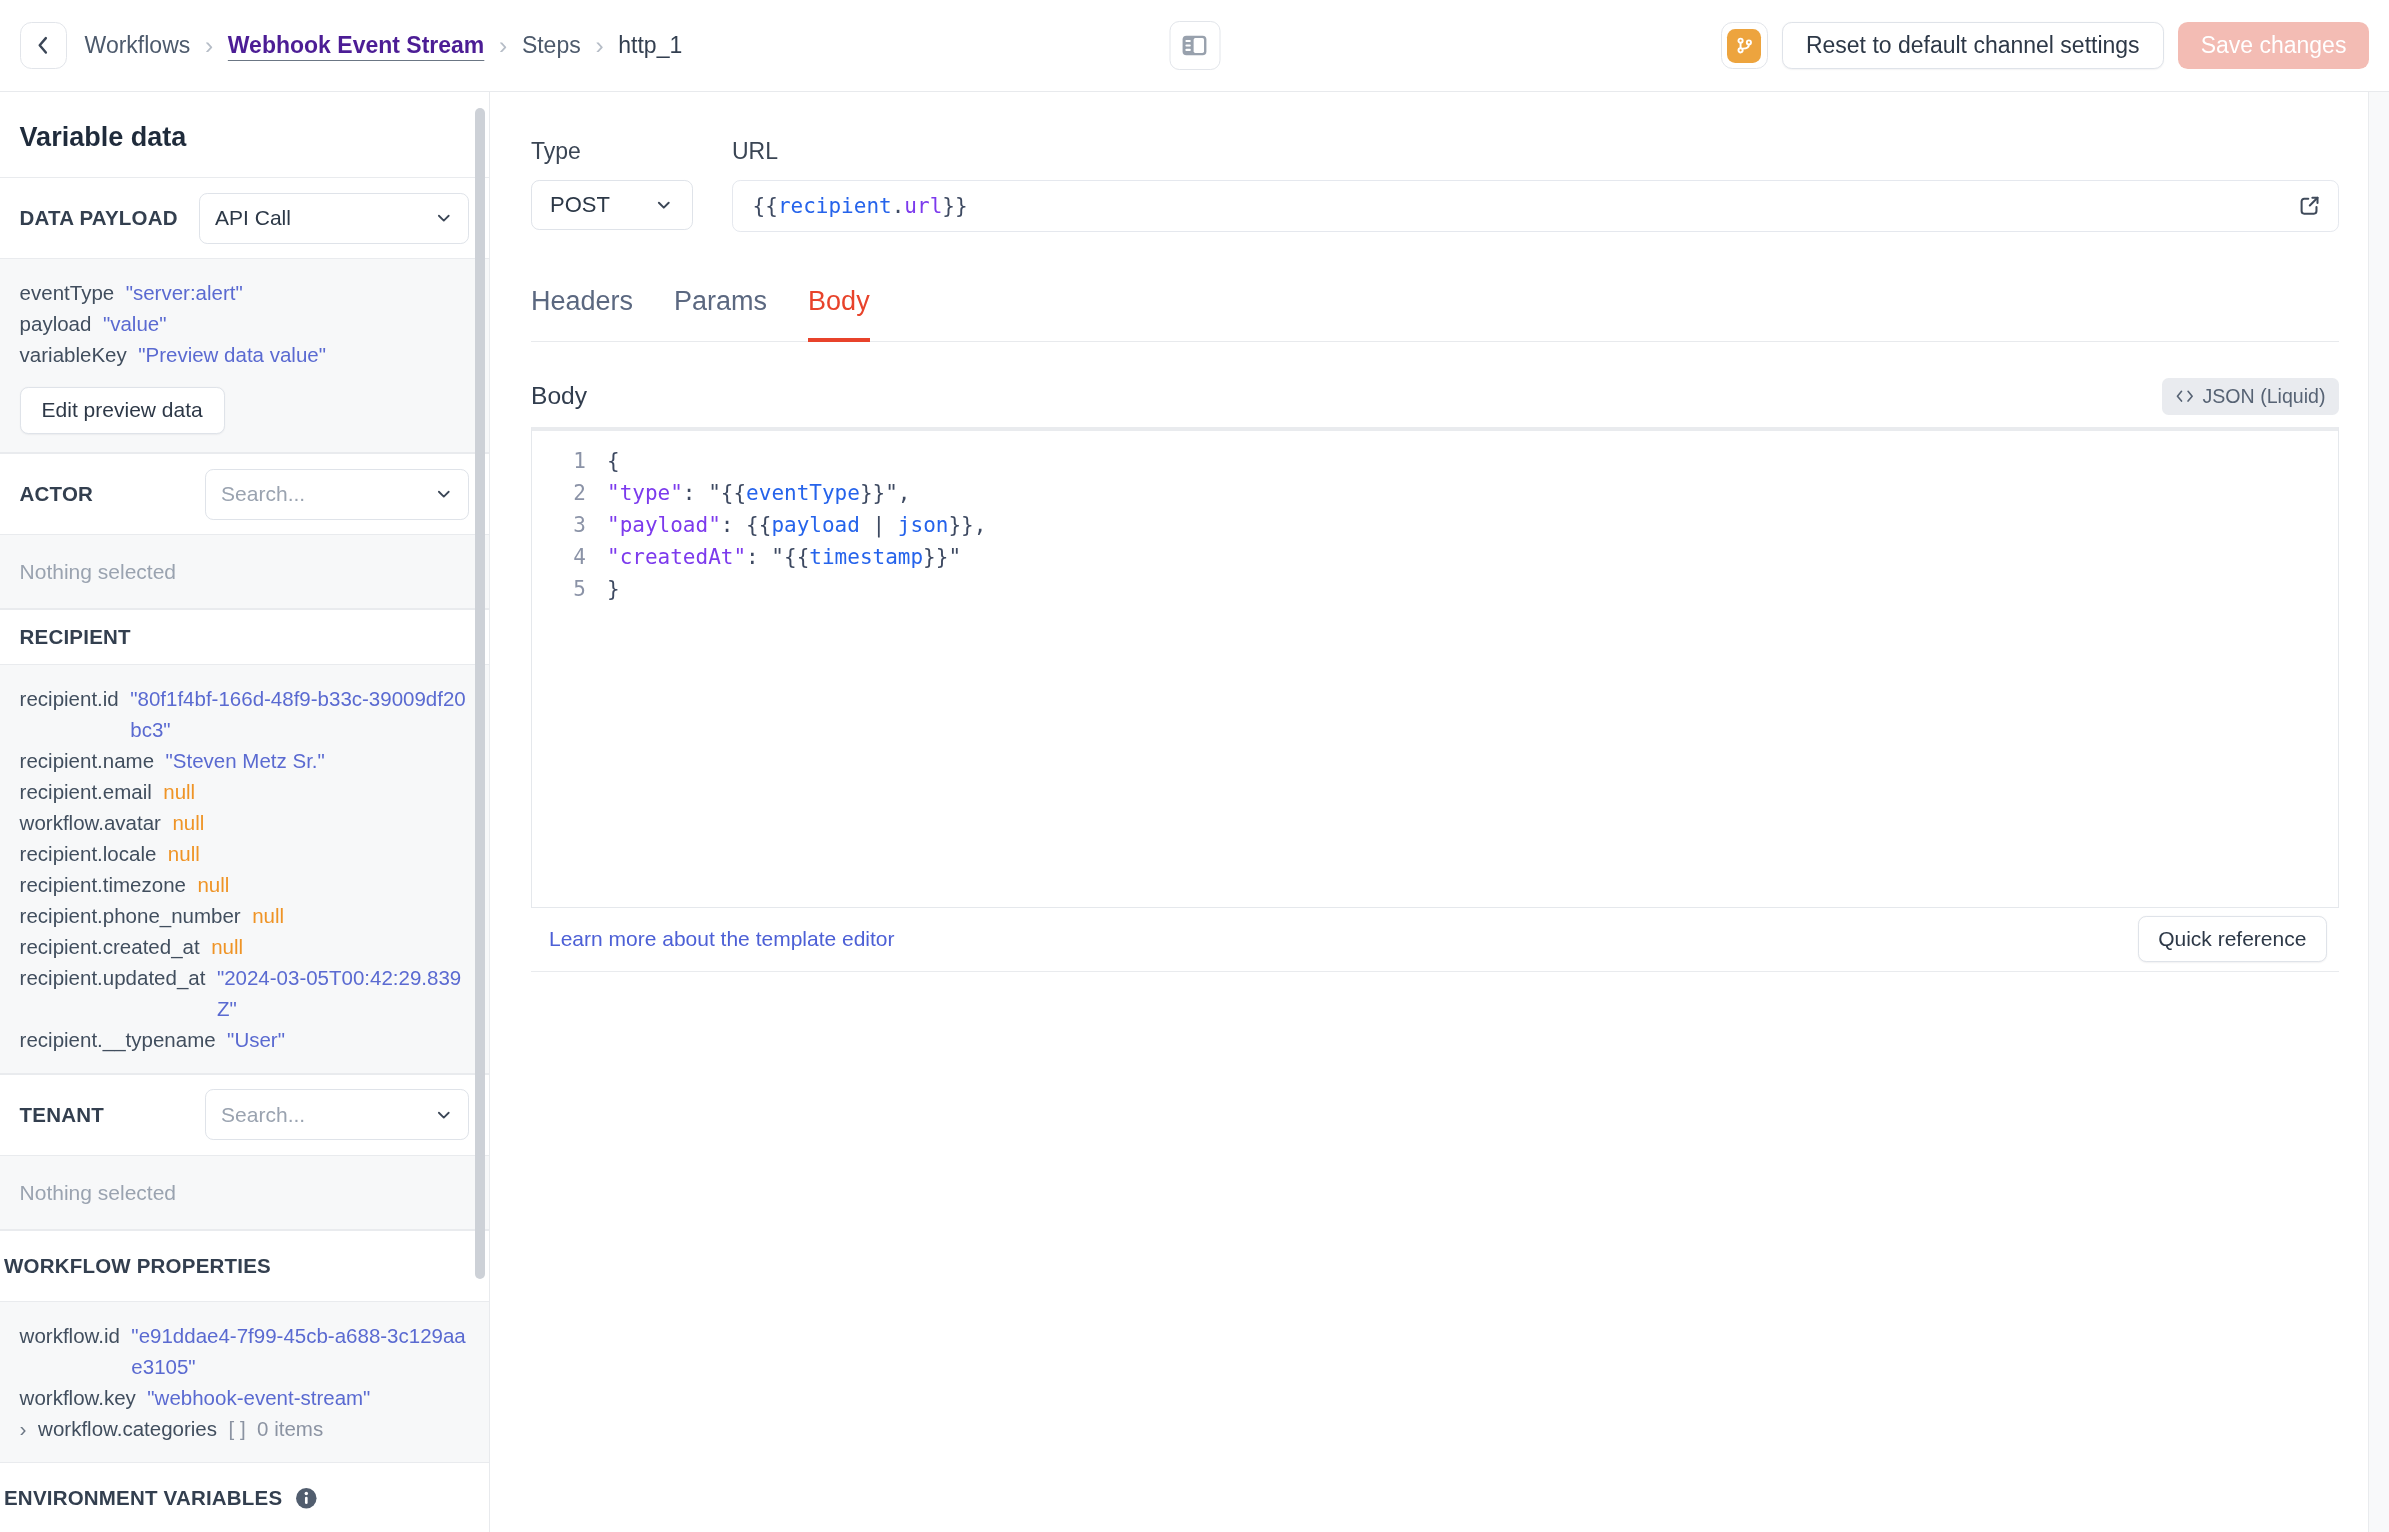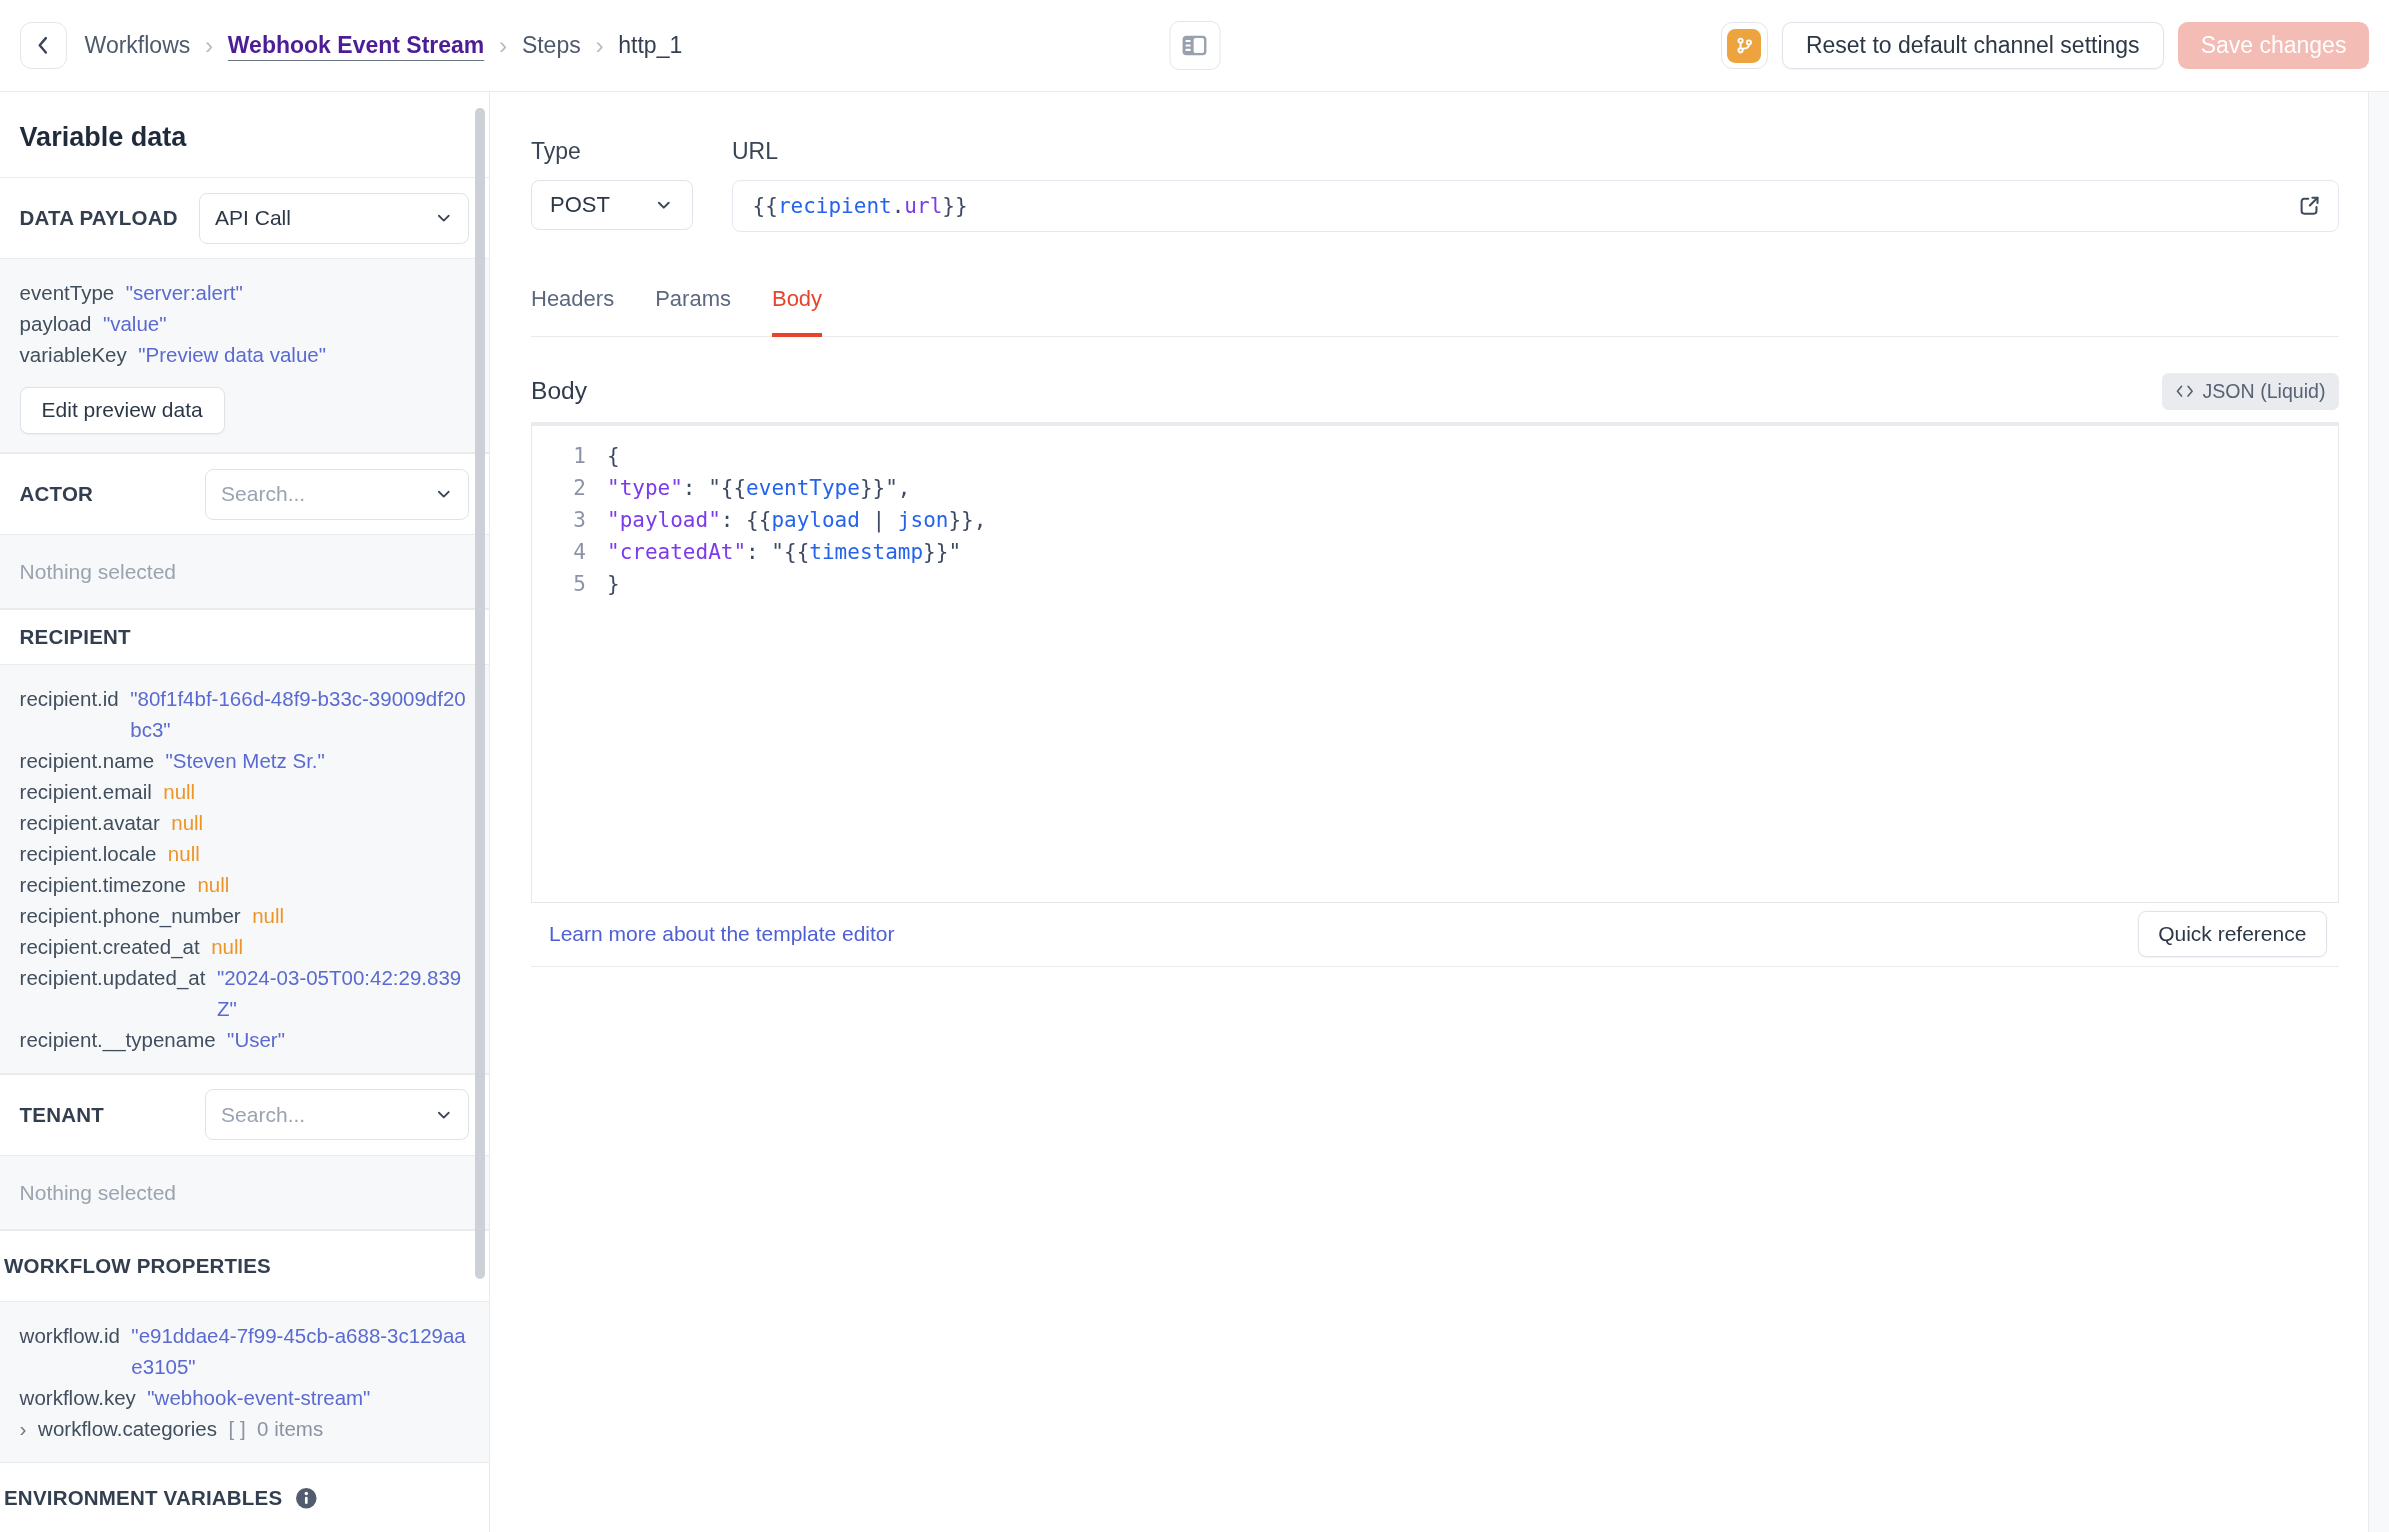--- a/index.html
+++ b/index.html
@@ -75,21 +75,21 @@
   .type-select { height:50px; width:162px; font-size:22px; font-weight:500; padding:0 18px; }
   .url-col { flex:1; }
   .url-input { height:52px; border:1.2px solid #e5e8ee; border-radius:8.2px;
     display:flex; align-items:center; padding:0 19.6px; position:relative;
     font-family:"DejaVu Sans Mono", monospace; font-size:21px; cursor:text; }
   .url-ext { position:absolute; right:16.4px; top:50%; transform:translateY(-50%);
     display:flex; cursor:pointer; }
   .tok-p { color:#3d4961; } .tok-var { color:#2563eb; } .tok-key { color:#7c3aed; }
 
   .tabs { margin-top:54px; border-bottom:1.2px solid #e8eaed; display:flex; gap:41px; }
-  .tab { font-size:22px; font-weight:500; color:#5b6880; padding-bottom:21px;
+  .tab { font-size:27px; font-weight:500; color:#5b6880; padding-bottom:21px;
     cursor:pointer; border-bottom:4.1px solid transparent; margin-bottom:-1.2px; }
   .tab.active { color:#e8432b; border-bottom-color:#e8432b; }
 
   .body-head { margin-top:36px; display:flex; align-items:center;
     justify-content:space-between; }
   .body-label { font-size:24.6px; font-weight:500; color:#313d4e; }
   .badge { display:inline-flex; align-items:center; gap:8.2px; background:#e9ebef;
     color:#576374; border-radius:6.5px; padding:7.4px 13px; font-size:19.6px; }
 
   .editor { margin-top:11.5px; border:1.2px solid #e5e8ec; border-top:4.1px solid #e9ebee;
@@ -215,21 +215,21 @@
           </div>
           <div class="kv-row">
             <span class="kv-key">recipient.name</span>
             <span class="kv-value kv-string">"Steven Metz Sr."</span>
           </div>
           <div class="kv-row">
             <span class="kv-key">recipient.email</span>
             <span class="kv-value kv-null">null</span>
           </div>
           <div class="kv-row">
-            <span class="kv-key">recipient.avatar</span>
+            <span class="kv-key">workflow.avatar</span>
             <span class="kv-value kv-null">null</span>
           </div>
           <div class="kv-row">
             <span class="kv-key">recipient.locale</span>
             <span class="kv-value kv-null">null</span>
           </div>
           <div class="kv-row">
             <span class="kv-key">recipient.timezone</span>
             <span class="kv-value kv-null">null</span>
           </div>

